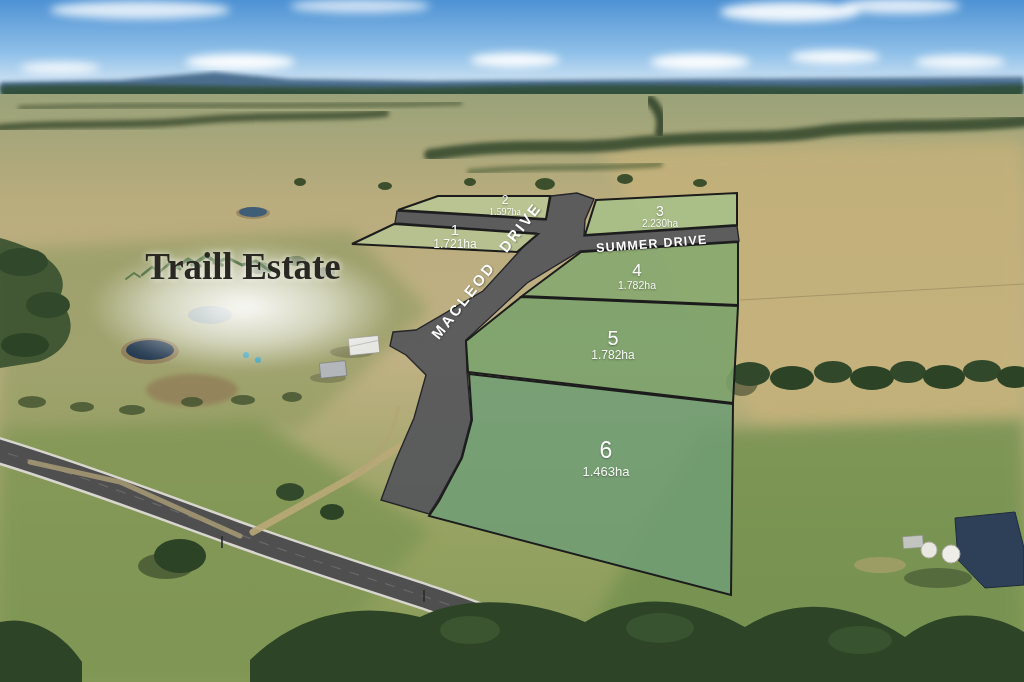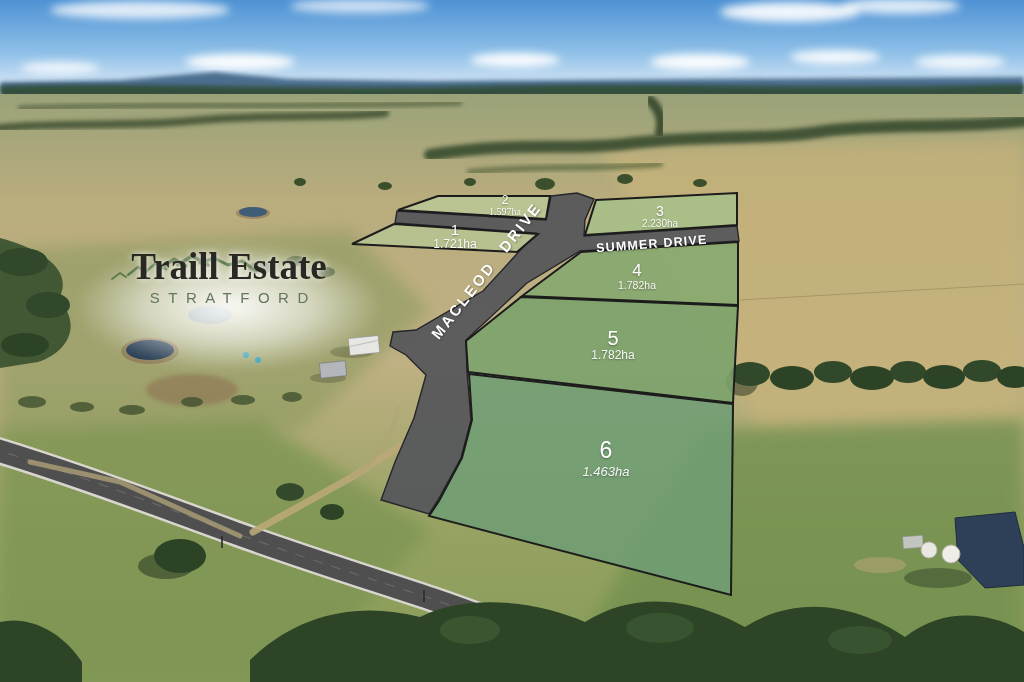--- a/index.html
+++ b/index.html
@@ -11,21 +11,21 @@
              pointer-events:none;white-space:nowrap;}
   .lot-num{font-weight:400;}
   .lot-area{color:rgba(255,255,255,.93);}
   .road-label{position:absolute;transform-origin:center;color:#fff;font-weight:600;
               text-shadow:0 1px 2px rgba(0,0,0,.4);white-space:nowrap;pointer-events:none;}
   #macleod-label{left:402px;top:262px;font-size:15px;letter-spacing:2.5px;word-spacing:10px;
                  transform:rotate(-52deg);}
   #summer-label{left:596px;top:237px;font-size:12.5px;letter-spacing:1.2px;
                 transform:rotate(-4.5deg);}
   
-  #logo{position:absolute;left:104px;top:252px;width:250px;text-align:center;}
+  #logo{position:absolute;left:118px;top:252px;width:250px;text-align:center;}
   #logo-glow{position:absolute;left:-30px;top:-10px;width:310px;height:130px;
              background:radial-gradient(closest-side,rgba(255,255,255,.95),rgba(255,255,255,.55) 55%,rgba(255,255,255,0));
              filter:blur(6px);}
   #logo-mountains{position:relative;display:block;margin:0 auto;}
   #logo-title{position:relative;font-family:"Liberation Serif",serif;font-weight:bold;
               font-size:37px;color:#292823;line-height:1;margin-top:-4px;
               text-shadow:0 0 6px rgba(255,255,255,.9);}
   #logo-subtitle{position:relative;font-size:15px;letter-spacing:8.5px;text-indent:8.5px;
                  color:#64755f;margin-top:4px;font-weight:500;}
 </style>
@@ -218,35 +218,34 @@
   <div class="lot-label" style="left:637px;top:276px;">
     <div class="lot-num" style="font-size:17px;">4</div>
     <div class="lot-area" style="font-size:10.5px;">1.782ha</div>
   </div>
   <div class="lot-label" style="left:613px;top:345px;">
     <div class="lot-num" style="font-size:20px;">5</div>
     <div class="lot-area" style="font-size:12px;">1.782ha</div>
   </div>
   <div class="lot-label" style="left:606px;top:458px;">
     <div class="lot-num" style="font-size:23px;">6</div>
-    <div class="lot-area" style="font-size:13px;margin-top:3px;font-style:italic;">1.463ha</div>
+    <div class="lot-area" style="font-size:13px;margin-top:3px;">1.463ha</div>
   </div>
 
   <div class="road-label" id="macleod-label">MACLEOD DRIVE</div>
   <div class="road-label" id="summer-label">SUMMER DRIVE</div>
 
   <div id="logo">
     <div id="logo-glow"></div>
     <svg id="logo-mountains" width="160" height="40" viewBox="0 0 160 40">
       <g fill="none" stroke="#5e7b50" stroke-linecap="round" stroke-linejoin="round">
         <path d="M8,27 L16,21 L22,25" stroke-width="2"></path>
         <path d="M24,23 L34,15 L42,20" stroke-width="2.4"></path>
         <path d="M40,21 L52,11 L62,17" stroke-width="2.8"></path>
         <path d="M56,17 L70,7 L82,14" stroke-width="3.2"></path>
         <path d="M74,13 L88,4 L104,13" stroke-width="3.6"></path>
         <path d="M96,11 L110,6 L124,13 L138,9 L152,19" stroke-width="3"></path>
       </g>
     </svg>
     <div id="logo-title">Traill Estate</div>
-    <div id="logo-subtitle">STRATFORD</div>
   </div>
 
 </div>
 
 </body></html>

